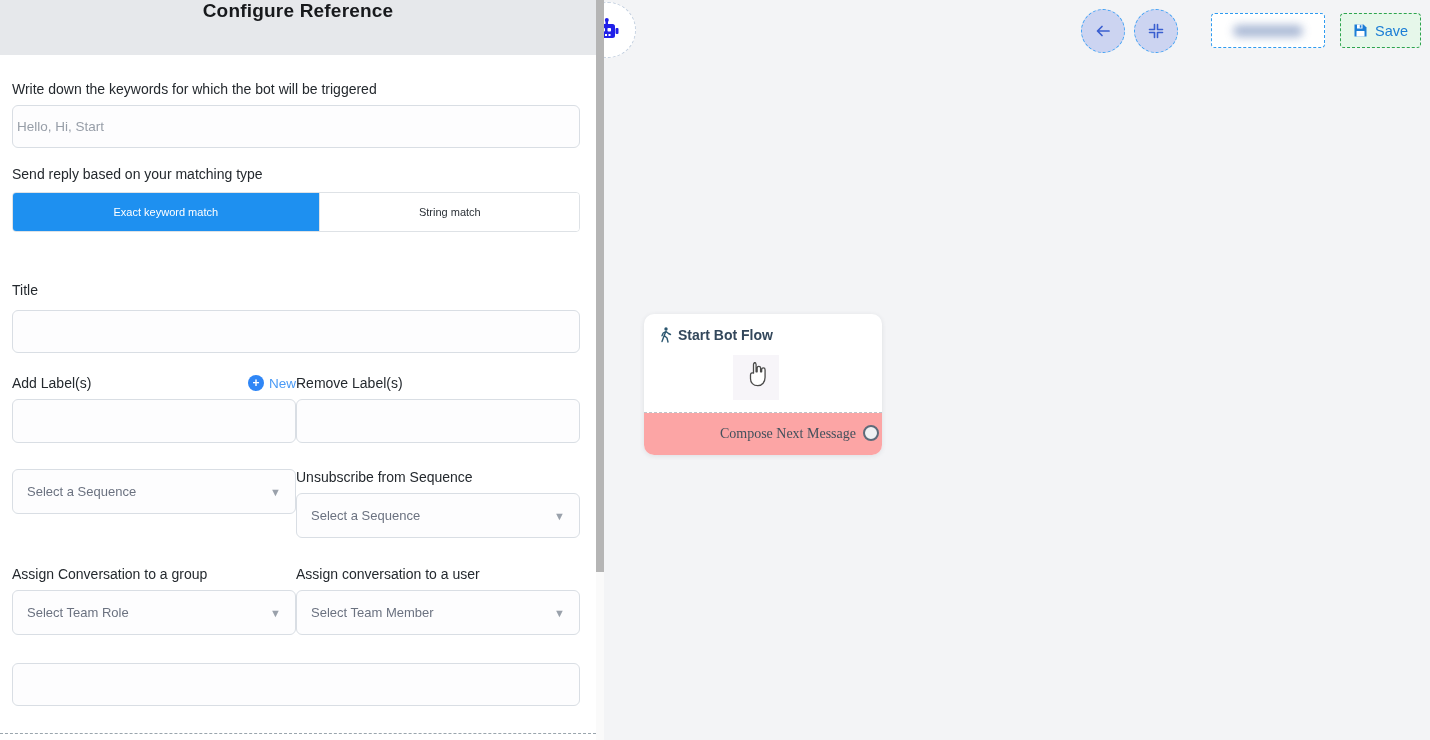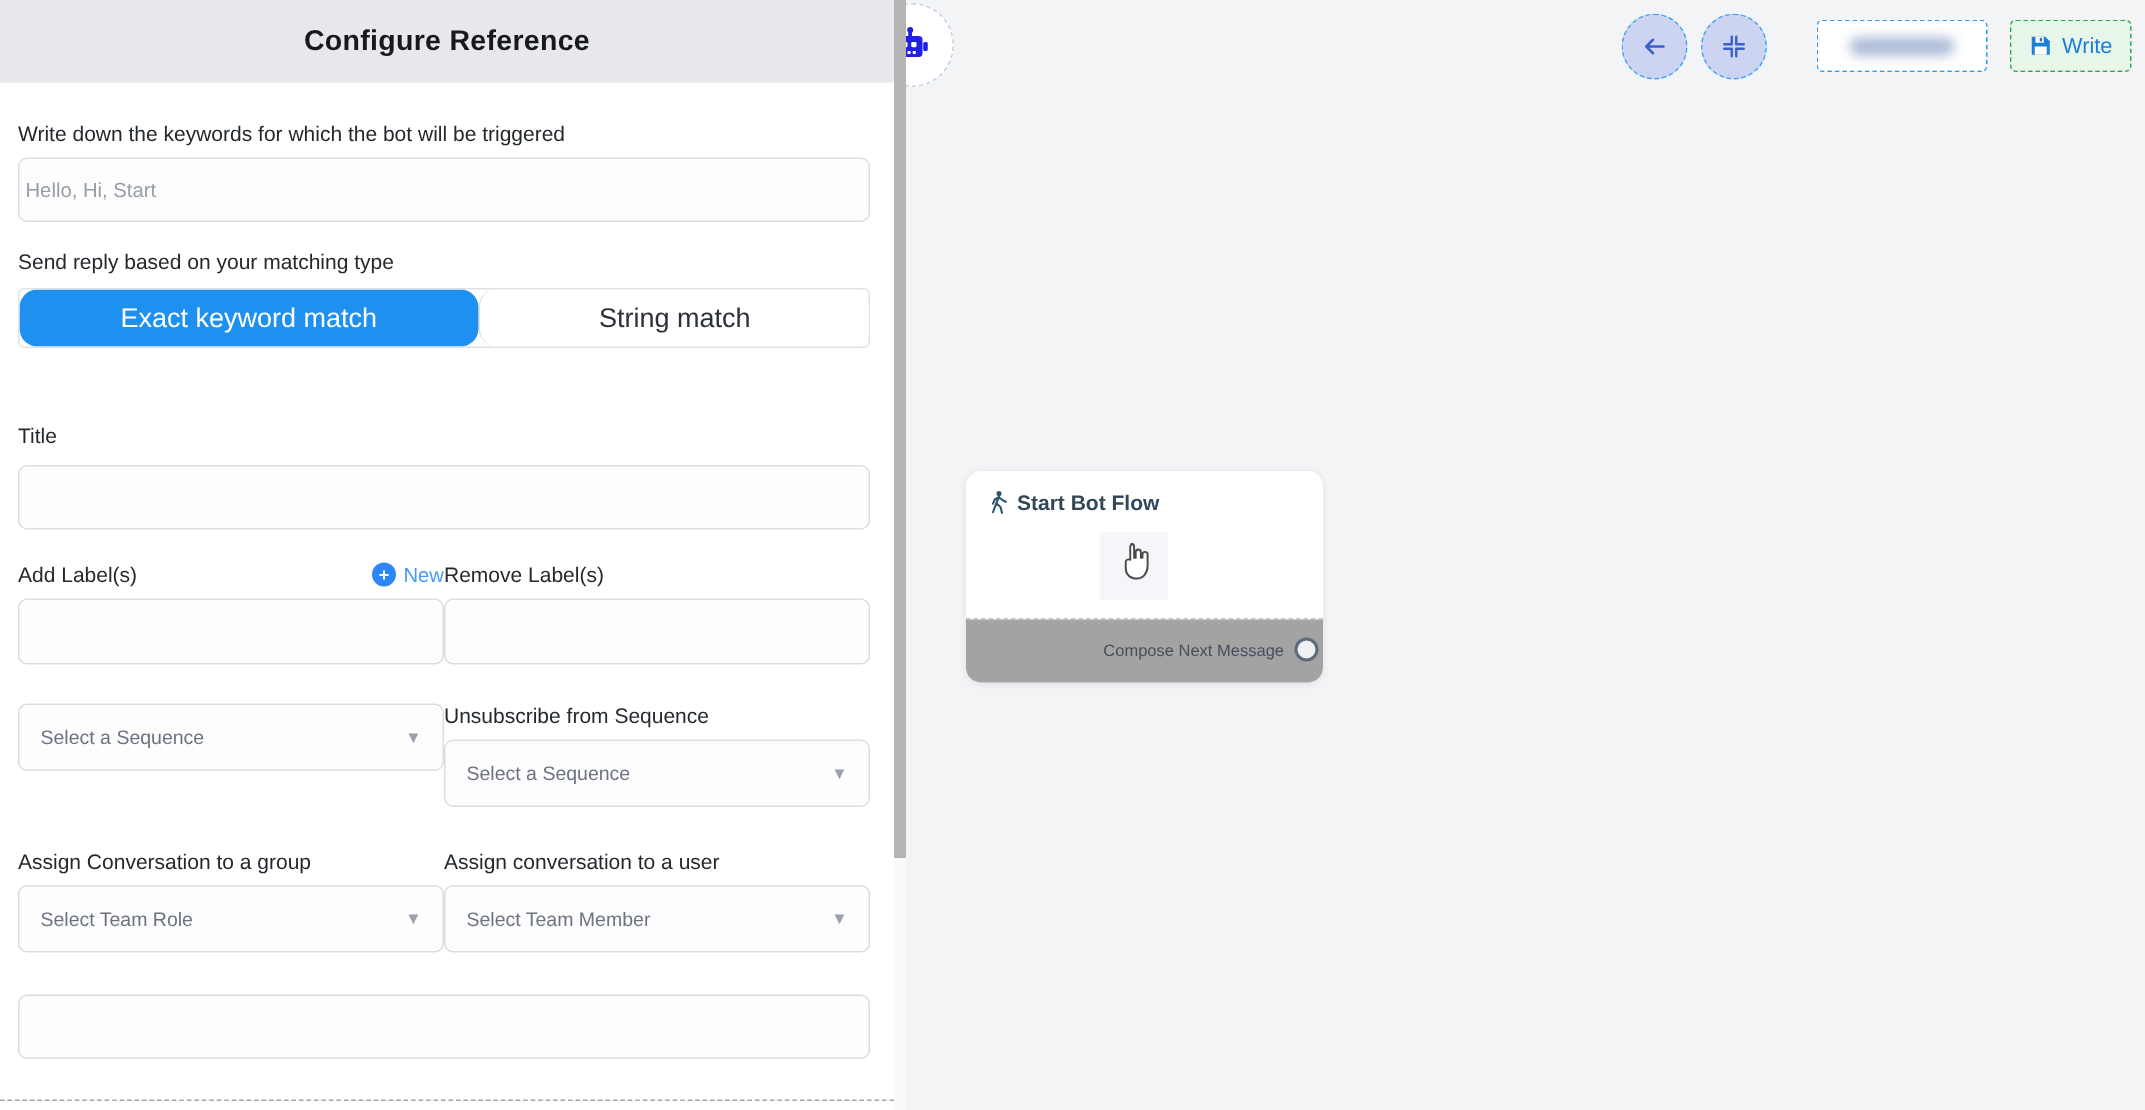--- a/index.html
+++ b/index.html
@@ -7,40 +7,40 @@
     width:1430px;height:740px;overflow:hidden;position:relative;
     font-family:"Liberation Sans","DejaVu Sans",sans-serif;
     background:#f3f4f6;color:#24292e;
   }
   
   .panel{
     position:absolute;left:0;top:0;width:596px;height:740px;
     background:#ffffff;box-sizing:border-box;z-index:5;
   }
   .panel-header{
-    height:55px;background:#e6e8eb;display:flex;align-items:center;justify-content:center;
+    height:55px;background:#e6e8eb;display:flex;justify-content:center;
   }
   .panel-title{font-size:19px;font-weight:bold;color:#17191c;letter-spacing:.2px;}
   .panel-body{padding:26px 16px 0 12px;}
   .field-label{font-size:14px;color:#24292e;margin-bottom:8px;display:block;}
   .text-input{
     width:100%;box-sizing:border-box;height:43px;border:1px solid #d9dee4;border-radius:6px;
     background:#fdfdfe;padding:0 4px;font-size:13.5px;color:#3b4249;outline:none;
     font-family:"Liberation Sans","DejaVu Sans",sans-serif;
   }
   .text-input::placeholder{color:#979ea8;}
   .mb18{margin-bottom:18px;}
   .mb10{margin-bottom:10px;}
   .tabs{
     display:flex;border:1px solid #dee2e6;border-radius:4px;overflow:hidden;
     height:38px;margin-bottom:50px;background:#fff;
   }
   .tab{
     flex:0 0 54%;display:flex;align-items:center;justify-content:center;
-    font-size:18px;cursor:pointer;color:#2b3137;background:#fff;border-radius:12px;
+    font-size:11px;cursor:pointer;color:#2b3137;background:#fff;
   }
   .tab:last-child{flex:0 0 46%;border-left:1px solid #dee2e6;}
   .tab.active{background:#1e90f0;color:#ffffff;border-left:none;}
   .row2{display:grid;grid-template-columns:1fr 1fr;}
   .label-row{display:flex;align-items:center;justify-content:space-between;margin-bottom:8px;}
   .new-link{display:inline-flex;align-items:center;gap:5px;color:#4a9af5;font-size:13.5px;cursor:pointer;}
   .plus-badge{
     width:16px;height:16px;border-radius:50%;background:#2f86f6;color:#fff;display:inline-flex;
     align-items:center;justify-content:center;font-size:12px;line-height:1;font-weight:bold;
   }
@@ -89,23 +89,23 @@
   .flow-node{
     position:absolute;left:40px;top:314px;width:238px;height:141px;background:#ffffff;
     border-radius:10px;box-shadow:0 1px 5px rgba(40,50,70,.10);
   }
   .node-header{position:absolute;left:15px;top:13px;display:flex;align-items:center;gap:6px;}
   .node-title{font-size:14px;font-weight:bold;color:#33475b;}
   .cursor-area{position:absolute;left:89px;top:41px;width:46px;height:45px;background:#f7f5f9;}
   .cursor-glyph{position:absolute;left:101px;top:46px;}
   .node-divider{position:absolute;left:0;right:0;top:98px;border-top:1px dashed #bfc4c9;}
   .node-footer{
-    position:absolute;left:0;right:0;top:99px;bottom:0;background:#a3a3a3;
+    position:absolute;left:0;right:0;top:99px;bottom:0;background:#fca5a5;
     border-radius:0 0 10px 10px;display:flex;align-items:center;justify-content:flex-end;
-    padding-right:26px;font-size:11px;color:#42505c;
+    padding-right:26px;font-size:14px;color:#42505c;font-family:Liberation Serif, serif;
   }
   .node-handle{
     position:absolute;left:219px;top:111px;width:16px;height:16px;border-radius:50%;
     border:2px solid #5d6b7a;background:#f0f1f3;box-sizing:border-box;cursor:pointer;
   }
   svg{display:block;}
 </style>
 </head>
 <body>
 
@@ -230,21 +230,21 @@
 
   <div class="save-btn">
     <span>
       <svg width="15" height="15" viewBox="0 0 15 15">
         <path d="M1.5 1.5 h9 l3 3 v9 h-12 z" fill="#1c7ed6"></path>
         <rect x="4" y="1.5" width="5.5" height="4" fill="#ffffff"></rect>
         <rect x="6.8" y="2.2" width="1.6" height="2.5" fill="#1c7ed6"></rect>
         <rect x="3.5" y="8" width="8" height="5.5" rx="0.5" fill="#ffffff"></rect>
       </svg>
     </span>
-    <span>Write</span>
+    <span>Save</span>
   </div>
 
   <div class="flow-node">
     <div class="node-header">
       <span>
         <svg width="13" height="16" viewBox="0 0 13 16">
           <circle cx="7" cy="2" r="1.7" fill="#2c5770"></circle>
           <path d="M7 4.2 L5.2 8.5 L3 14.5 M5.2 8.5 L8 11 L9 15 M7 4.5 L9.5 6.5 L11.5 7.5 M6.8 4.5 L4.2 6 L3 8.8" stroke="#2c5770" stroke-width="1.4" fill="none" stroke-linecap="round" stroke-linejoin="round"></path>
         </svg>
       </span>

